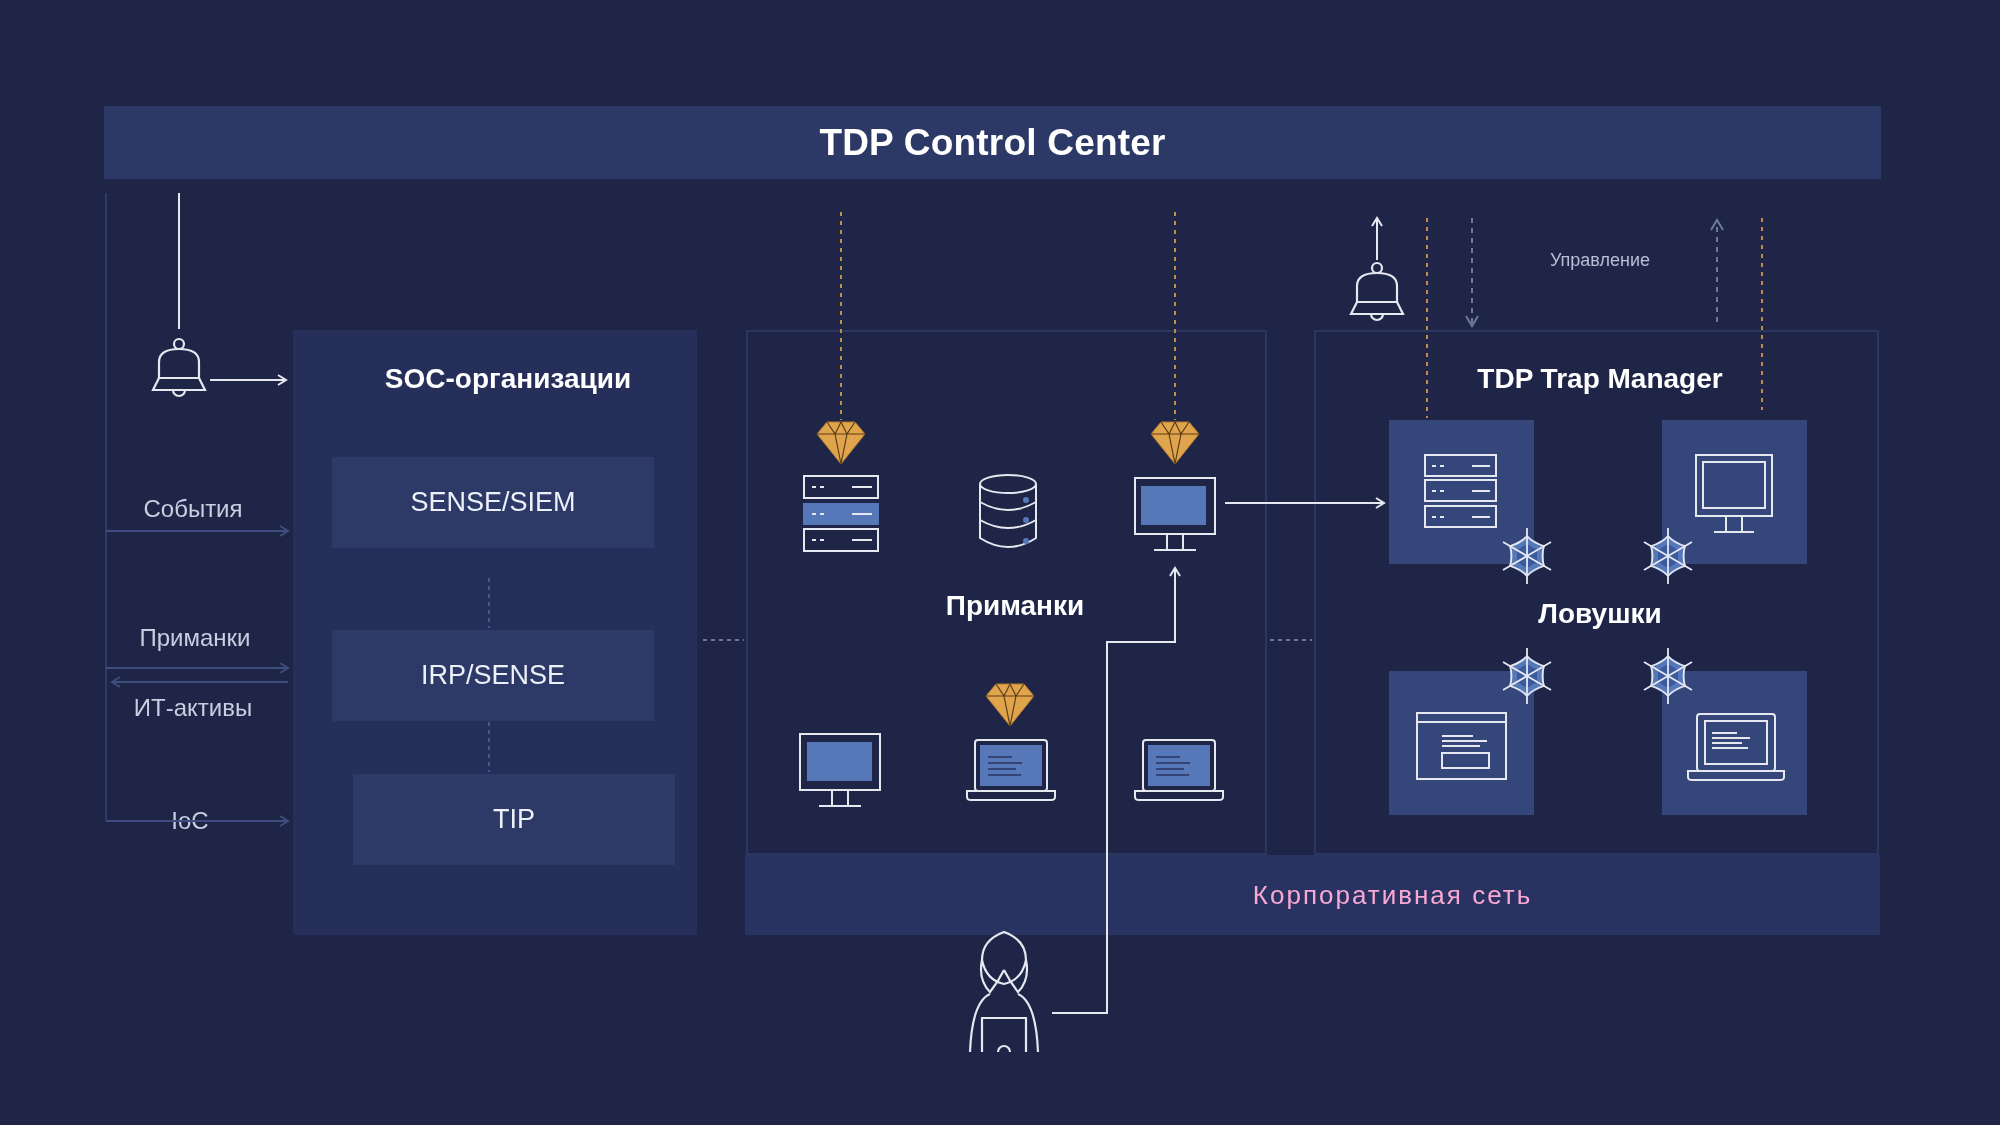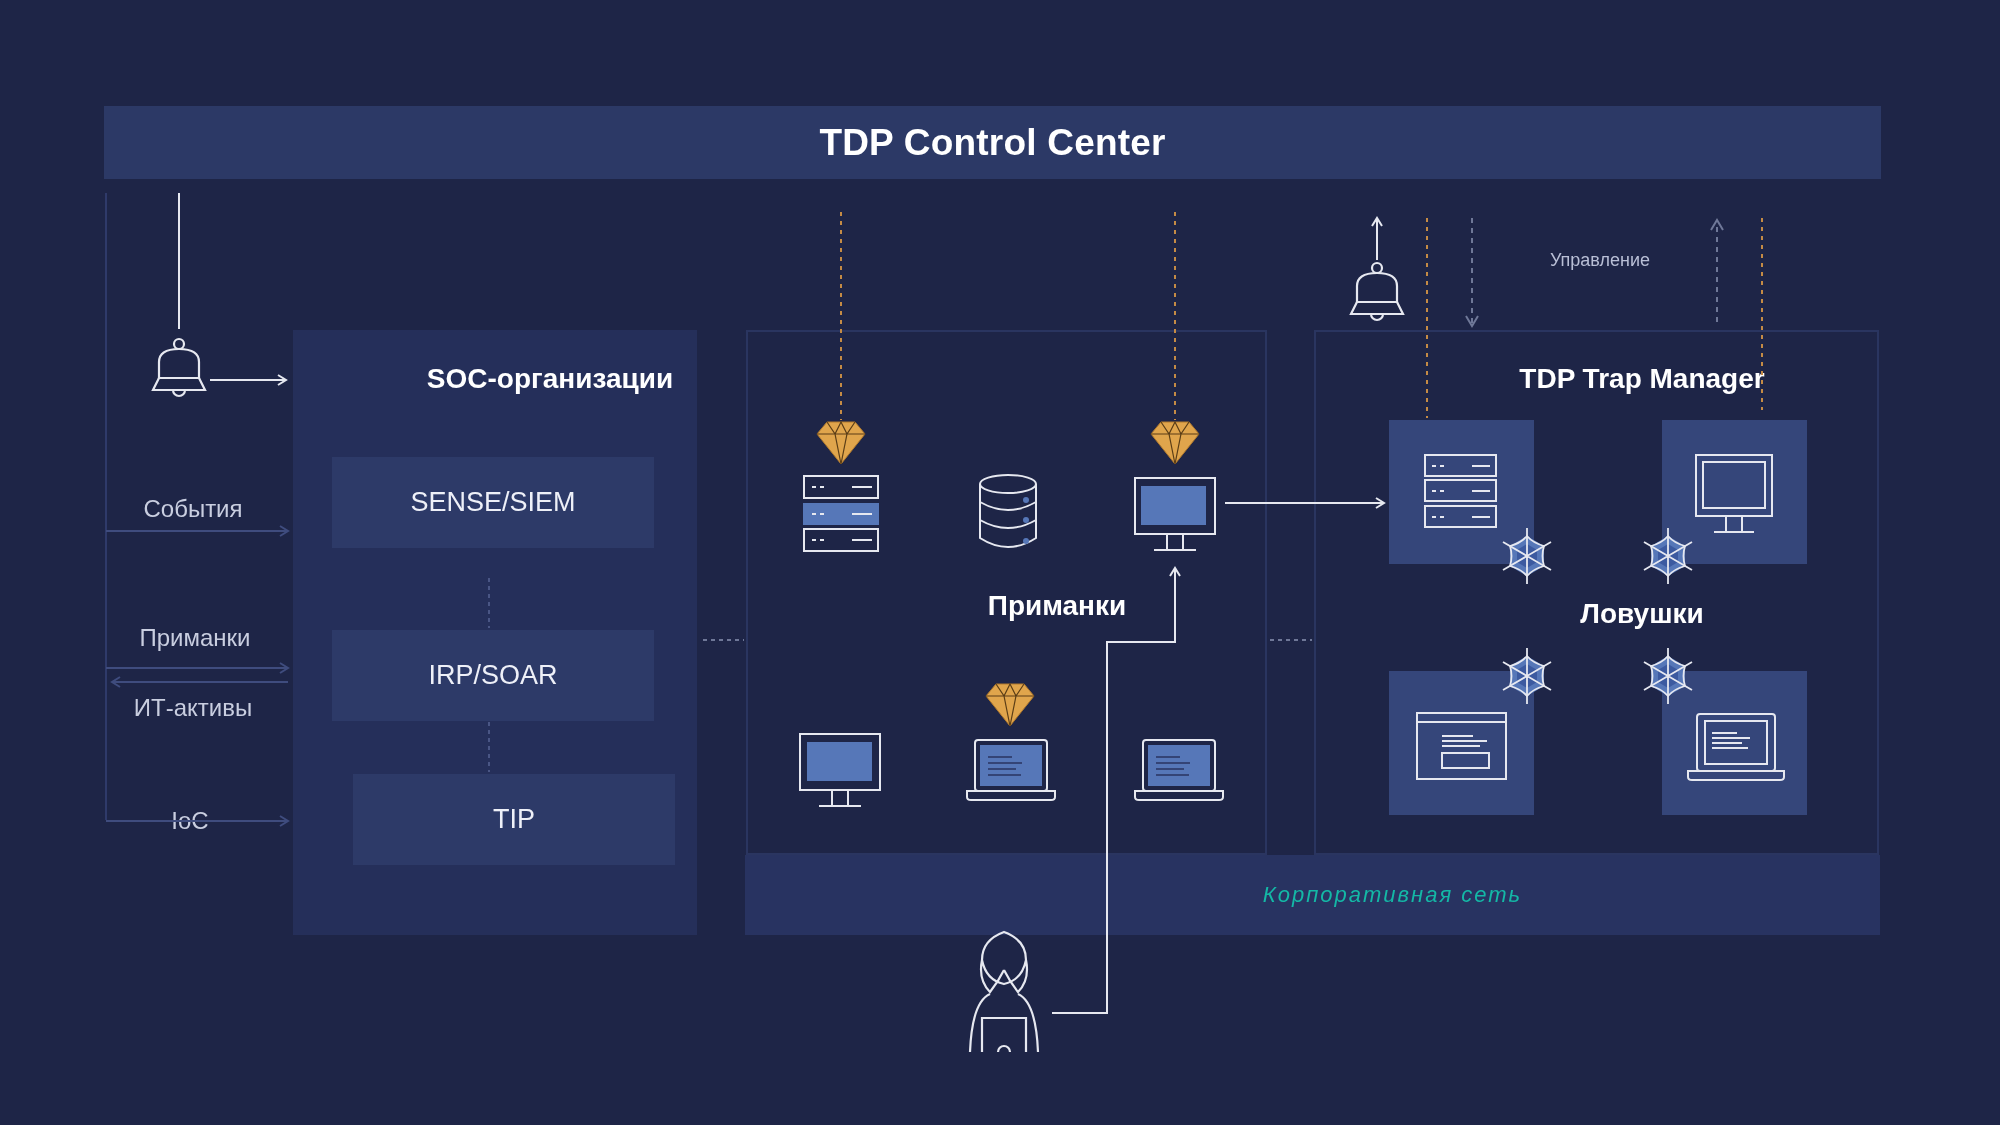--- a/index.html
+++ b/index.html
@@ -4,38 +4,38 @@
 <style>
   html,body{margin:0;padding:0;}
   body{width:2000px;height:1125px;background:#1e2547;position:relative;overflow:hidden;font-family:"Liberation Sans","DejaVu Sans",sans-serif;color:#fff;}
   .abs{position:absolute;}
   .header{left:104px;top:106px;width:1777px;height:73px;background:#2c3966;display:flex;align-items:center;justify-content:center;}
   .header span{font-size:37px;font-weight:bold;letter-spacing:0.2px;}
   .panel-soc{left:293px;top:330px;width:404px;height:605px;background:#252f5a;}
   .panel-lures{left:746px;top:330px;width:521px;height:525px;border:2px solid #2a3560;box-sizing:border-box;}
   .panel-traps{left:1314px;top:330px;width:565px;height:525px;border:2px solid #2a3560;box-sizing:border-box;}
   .corp{left:745px;top:855px;width:1135px;height:80px;background:#283361;display:flex;align-items:center;justify-content:center;}
-  .corp span{font-size:22px;color:#14b8a6;letter-spacing:2px;font-style:italic;}
-  .title{font-size:28px;font-weight:bold;text-align:center;margin-left:42px;}
+  .corp span{font-size:26px;color:#f9a8d4;letter-spacing:2px;}
+  .title{font-size:28px;font-weight:bold;text-align:center;}
   .soc-box{left:332px;width:322px;height:91px;background:#2d3a68;display:flex;align-items:center;justify-content:center;font-size:27px;color:#eef0f8;}
   .side-label{font-size:24px;color:#c9cee0;text-align:center;width:160px;}
   .trap-tile{width:145px;height:144px;background:#35467a;}
   svg{position:absolute;left:0;top:0;overflow:visible;}
 </style>
 </head>
 <body>
 
 <div class="abs header">
   <span>TDP Control Center</span>
 </div>
 
 <div class="abs panel-soc"></div>
 <div class="abs title" style="left:293px;top:363px;width:430px;">SOC-организации</div>
 <div class="abs soc-box" style="top:457px;">SENSE/SIEM</div>
-<div class="abs soc-box" style="top:630px;">IRP/SOAR</div>
+<div class="abs soc-box" style="top:630px;">IRP/SENSE</div>
 <div class="abs soc-box" style="top:774px;margin-left:21px;">TIP</div>
 
 <div class="abs panel-lures"></div>
 <div class="abs title" style="left:880px;top:590px;width:270px;">Приманки</div>
 
 <div class="abs panel-traps"></div>
 <div class="abs title" style="left:1420px;top:363px;width:360px;">TDP Trap Manager</div>
 <div class="abs title" style="left:1500px;top:598px;width:200px;">Ловушки</div>
 <div class="abs trap-tile" style="left:1389px;top:420px;"></div>
 <div class="abs trap-tile" style="left:1662px;top:420px;"></div>

